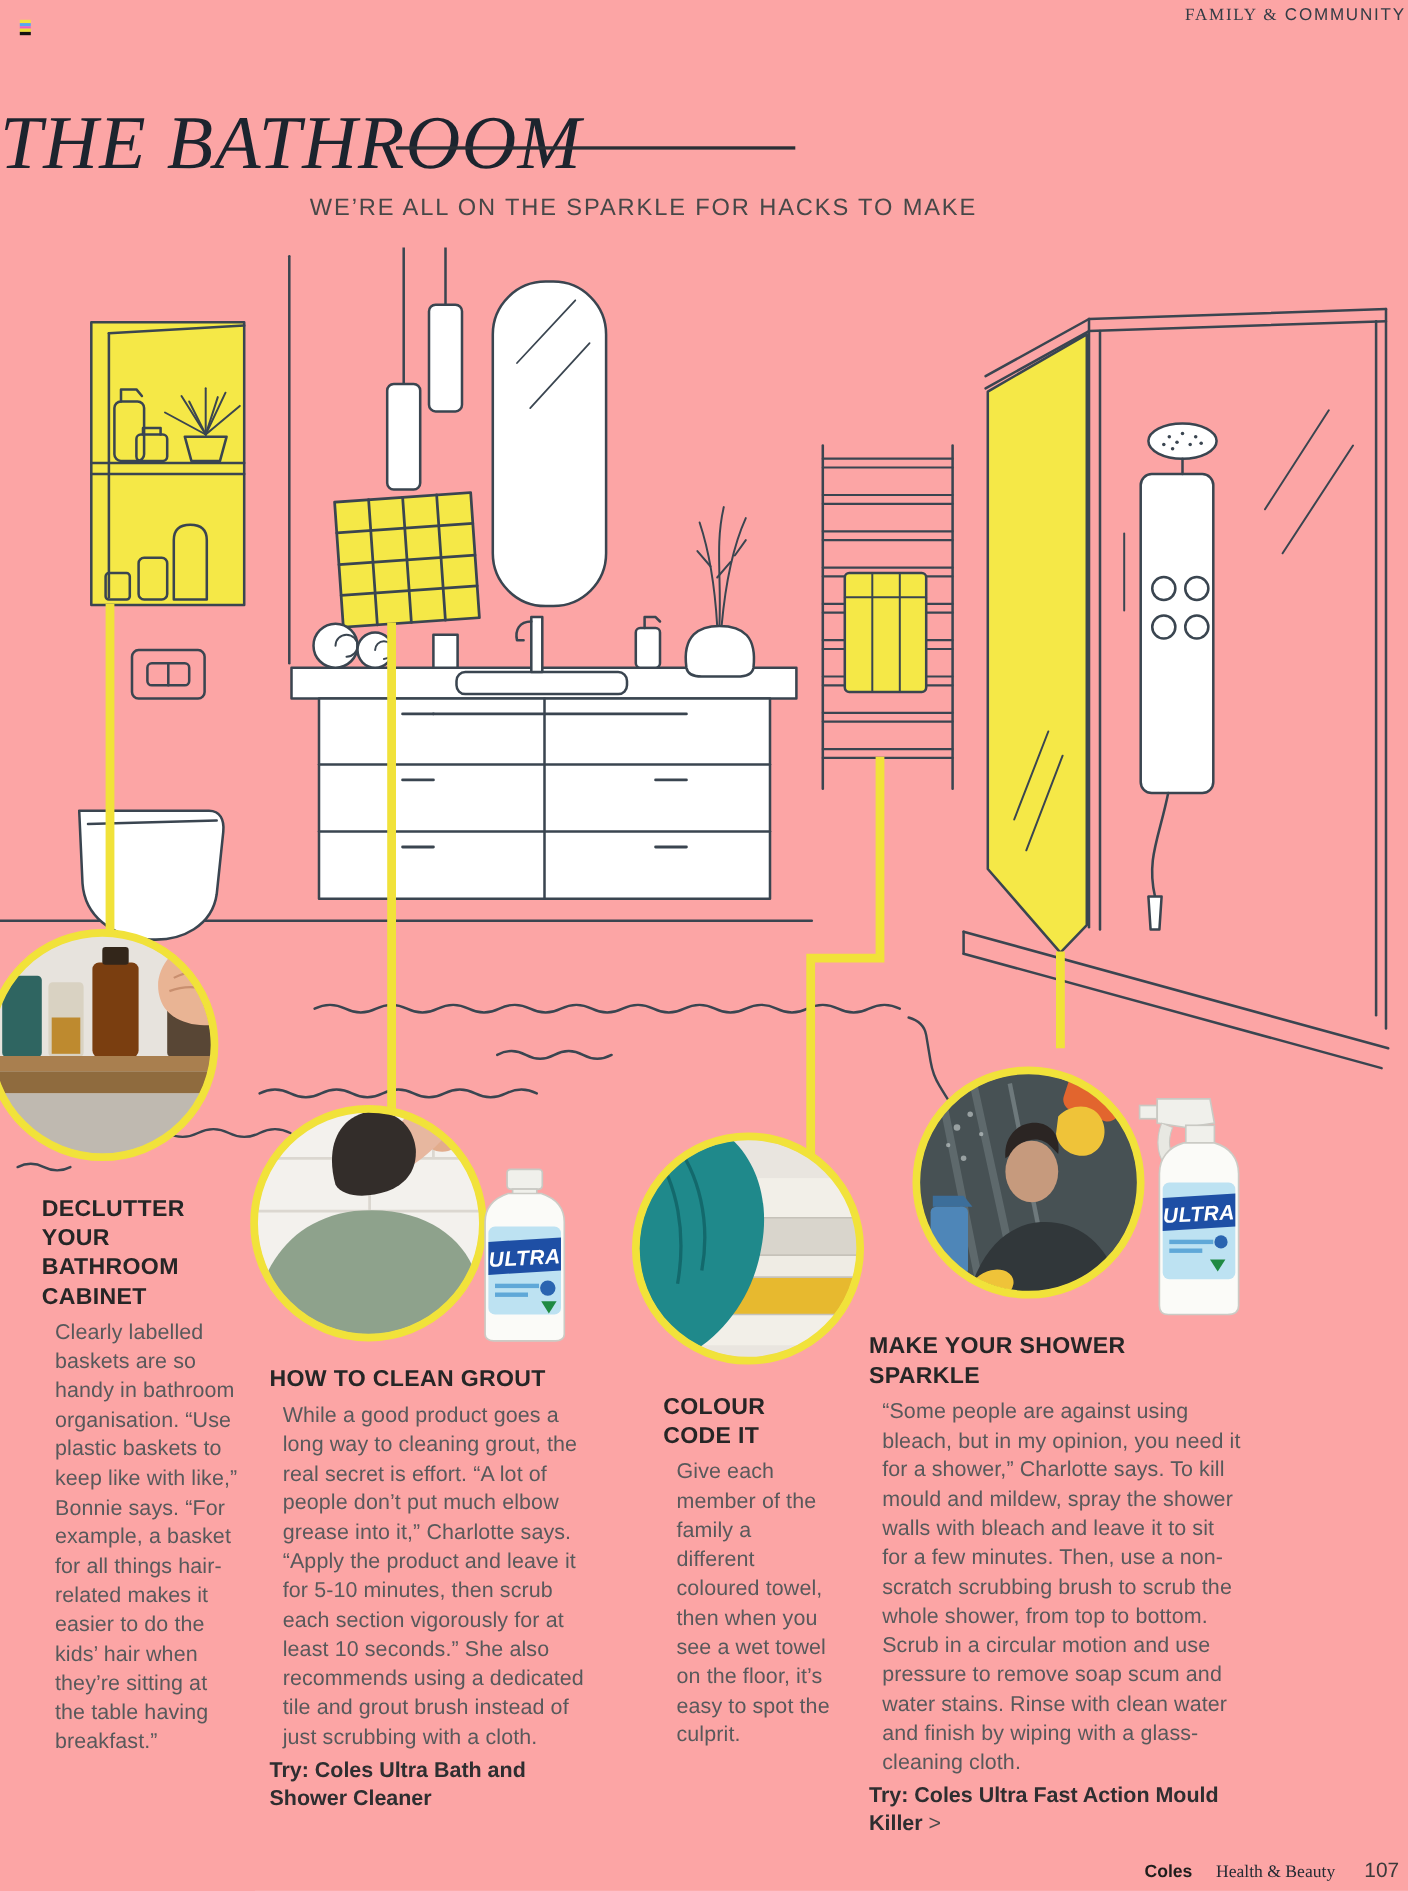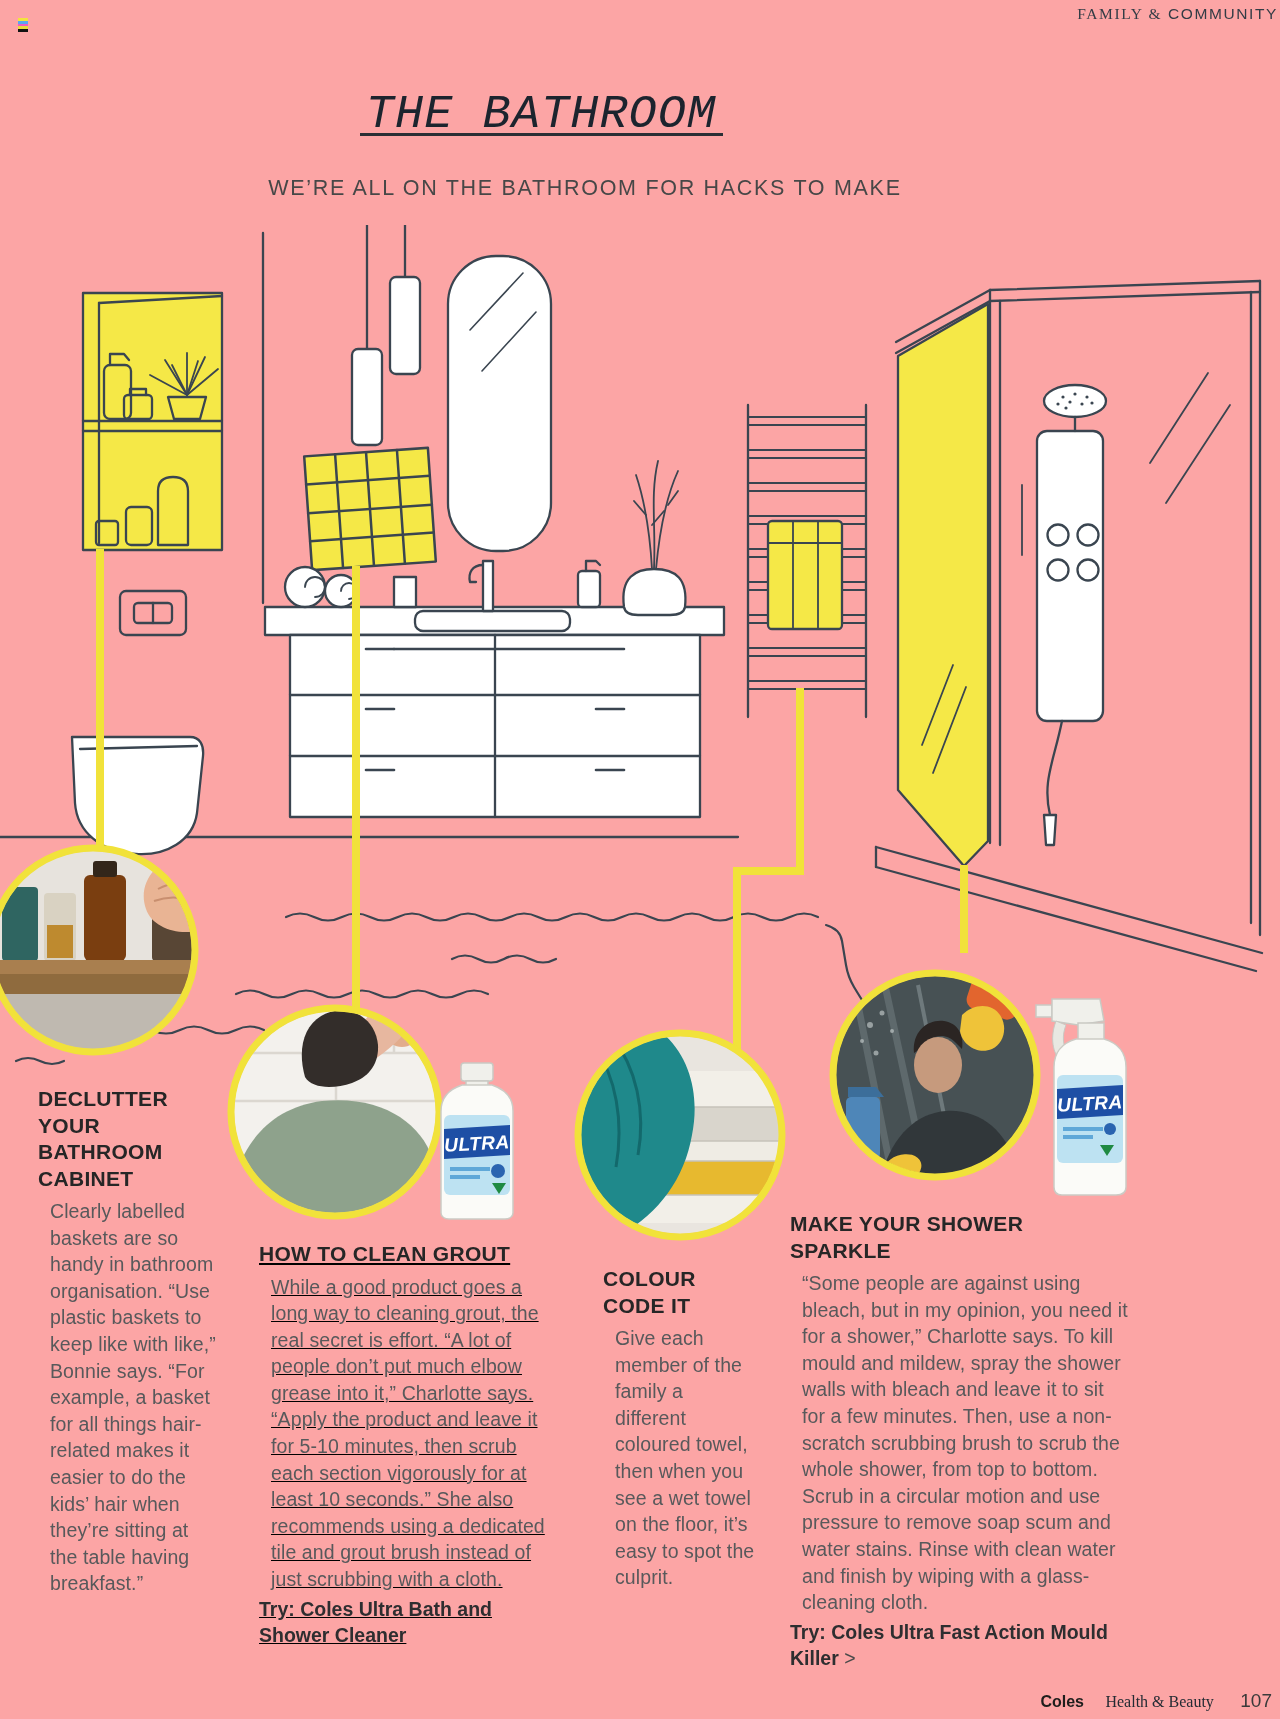--- a/index.html
+++ b/index.html
@@ -6,37 +6,37 @@
   .page{position:relative;width:1280px;height:1719px;background:#fca5a5;overflow:hidden;
         font-family:"Liberation Sans",sans-serif;}
   
   .printmark{position:absolute;left:18px;top:18px;width:10px;height:14px;}
   .printmark div{width:10px;height:2.8px;}
   
   .kicker{position:absolute;top:5px;right:2px;font-size:15.5px;letter-spacing:1.6px;color:#333C45;white-space:nowrap;}
   .kicker .serif{font-family:"Liberation Serif",serif;}
   .kicker .sans{font-family:"Liberation Sans",sans-serif;}
   
-  .title{position:absolute;left:0;top:52px;width:1082px;text-align:center;
-         font-family:Liberation Mono, monospace;font-style:italic;font-weight:400;
-         font-size:47px;line-height:64px;color:#1C242E;letter-spacing:1px;}
+  .title{position:absolute;left:0;top:52px;width:1082px;text-align:left;
+         font-family:Liberation Serif, serif;font-style:italic;font-weight:400;
+         font-size:69px;line-height:64px;color:#1C242E;letter-spacing:1px;}
   .title-rule{position:absolute;left:360px;top:133px;width:363px;height:2.5px;background:#2A2F35;}
   .intro{position:absolute;left:0;top:150px;width:1170px;text-align:center;
          font-size:21.5px;line-height:33px;letter-spacing:1.7px;color:#474747;}
   
   .illo{position:absolute;left:0;top:225px;pointer-events:none;}
   
   .article{position:absolute;}
   .article h2{margin:0;font-size:21px;line-height:26.5px;font-weight:700;color:#262626;letter-spacing:.3px;}
   .article .body{margin:6px 0 0 12px;font-size:19.5px;line-height:26.6px;color:#58595B;letter-spacing:.1px;}
   .article .try{margin:3px 0 0 0;font-size:19.5px;line-height:26.6px;font-weight:700;color:#2E2E30;}
   .article .try .arrow{font-weight:400;color:#4a4a4a;}
   .a1{left:38px;top:1086px;width:182px;}
   .a1 h2{width:150px;}
-  .a2{left:259px;top:1241px;width:302px;text-decoration:underline;}
+  .a2{left:245px;top:1241px;width:302px;}
   .a3{left:603px;top:1266px;width:152px;}
   .a3 h2{width:110px;}
   .a4{left:790px;top:1211px;width:338px;}
   
   .footer{position:absolute;top:1690px;right:8px;white-space:nowrap;color:#242B33;}
   .footer .brand{font-weight:700;font-size:16px;color:#1E1E1C;margin-top:30px;}
   .footer .mag{font-family:"Liberation Serif",serif;font-size:16px;margin-left:17px;color:#242B33;}
   .footer .pnum{font-size:19px;margin-left:22px;color:#3a3a3a;}
   .ultra-label{font-family:"Liberation Sans",sans-serif;font-weight:700;font-style:italic;
                font-size:19px;letter-spacing:.5px;}
@@ -56,21 +56,21 @@
 
   <div class="kicker">
     <span class="serif">FAMILY &amp;</span>
     <span class="sans">COMMUNITY</span>
   </div>
 
   <h1 class="title">THE BATHROOM</h1>
   <div class="title-rule"></div>
 
   <p class="intro">
-    <span>WE’RE ALL ON THE BATHROOM FOR HACKS TO MAKE</span><br>
+    <span>WE’RE ALL ON THE SPARKLE FOR HACKS TO MAKE</span><br>
   </p>
 
   <svg class="illo" width="1280" height="1030" viewBox="0 0 1280 1030">
     <defs>
       <clipPath id="clipC1">
           <circle cx="93" cy="725" r="99"></circle>
         </clipPath>
       <clipPath id="clipC2">
           <circle cx="335" cy="887" r="101"></circle>
         </clipPath>

